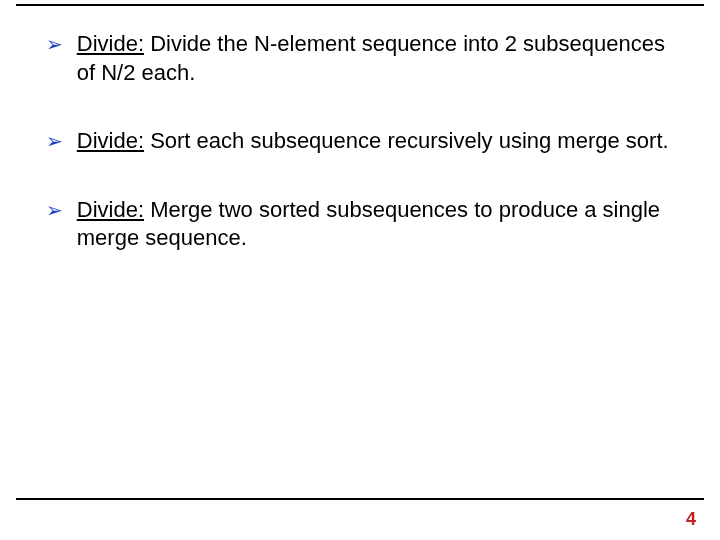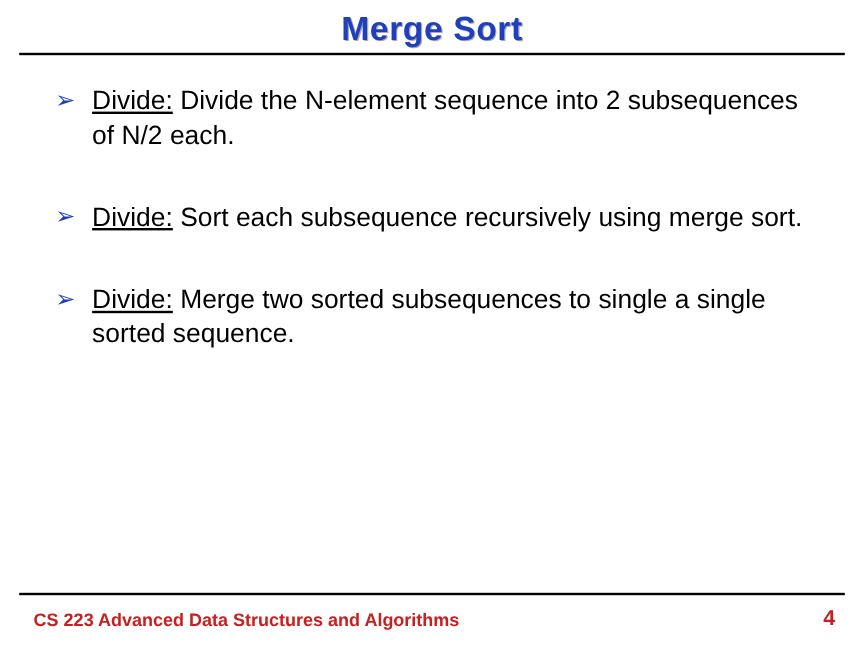--- a/index.html
+++ b/index.html
@@ -76,23 +76,20 @@
     font-size: 18px;
     font-weight: bold;
     color: #c62020;
   }
 </style>
 </head>
 <body>
 
 <div class="slide">
 
-  <div class="title-wrap">
-    <span class="title">Merge Sort</span>
-  </div>
   <hr class="title-rule">
 
   <div class="content">
 
     <div class="item">
       <span class="bullet">➢</span>
       <span class="item-text">
         <span class="label">Divide:</span><span> Divide the N-element sequence into 2 subsequences of N/2 each.</span>
       </span>
     </div>
@@ -100,23 +97,22 @@
     <div class="item">
       <span class="bullet">➢</span>
       <span class="item-text">
         <span class="label">Divide:</span><span> Sort each subsequence recursively using merge sort.</span>
       </span>
     </div>
 
     <div class="item">
       <span class="bullet">➢</span>
       <span class="item-text">
-        <span class="label">Divide:</span><span> Merge two sorted subsequences to single a single sorted sequence.</span>
+        <span class="label">Divide:</span><span> Merge two sorted subsequences to produce a single merge sequence.</span>
       </span>
     </div>
 
   </div>
 
   <hr class="footer-rule">
-  <div class="footer-text">CS 223 Advanced Data Structures and Algorithms</div>
   <div class="page-num">4</div>
 
 </div>
 
 </body></html>

